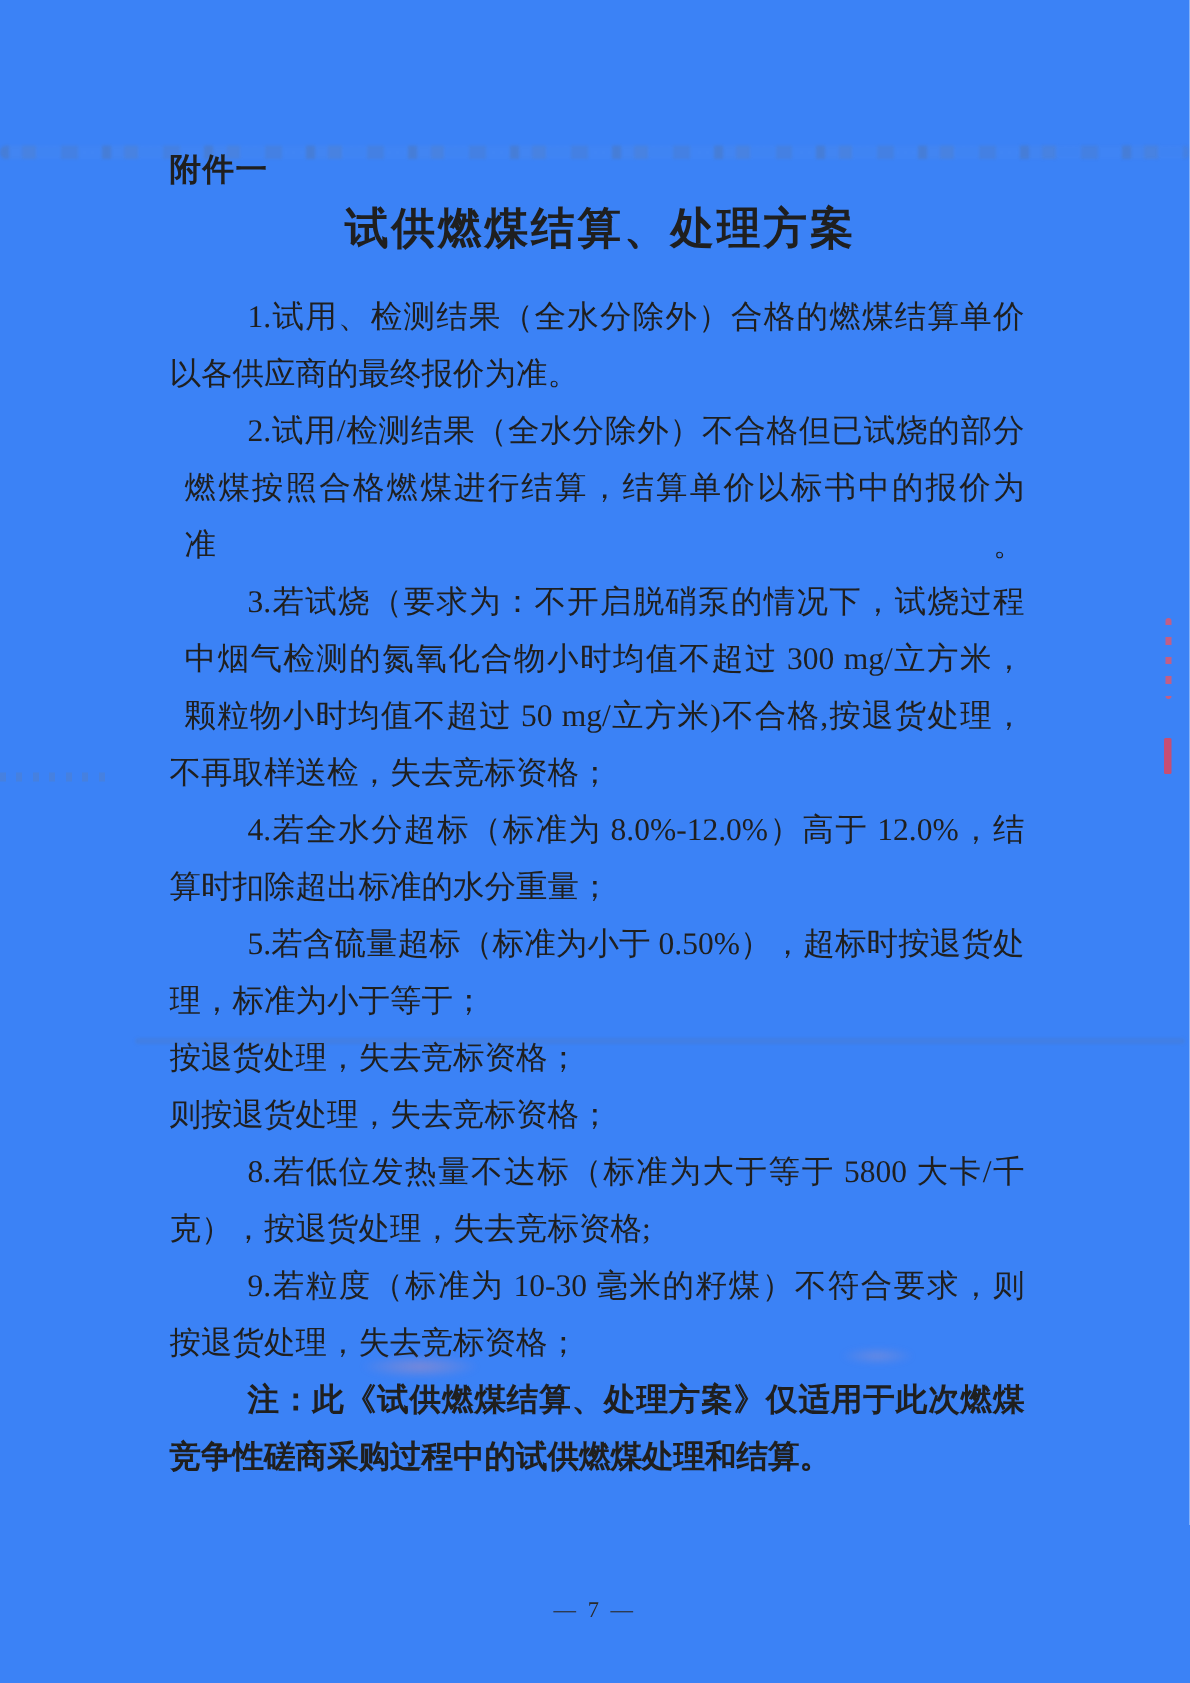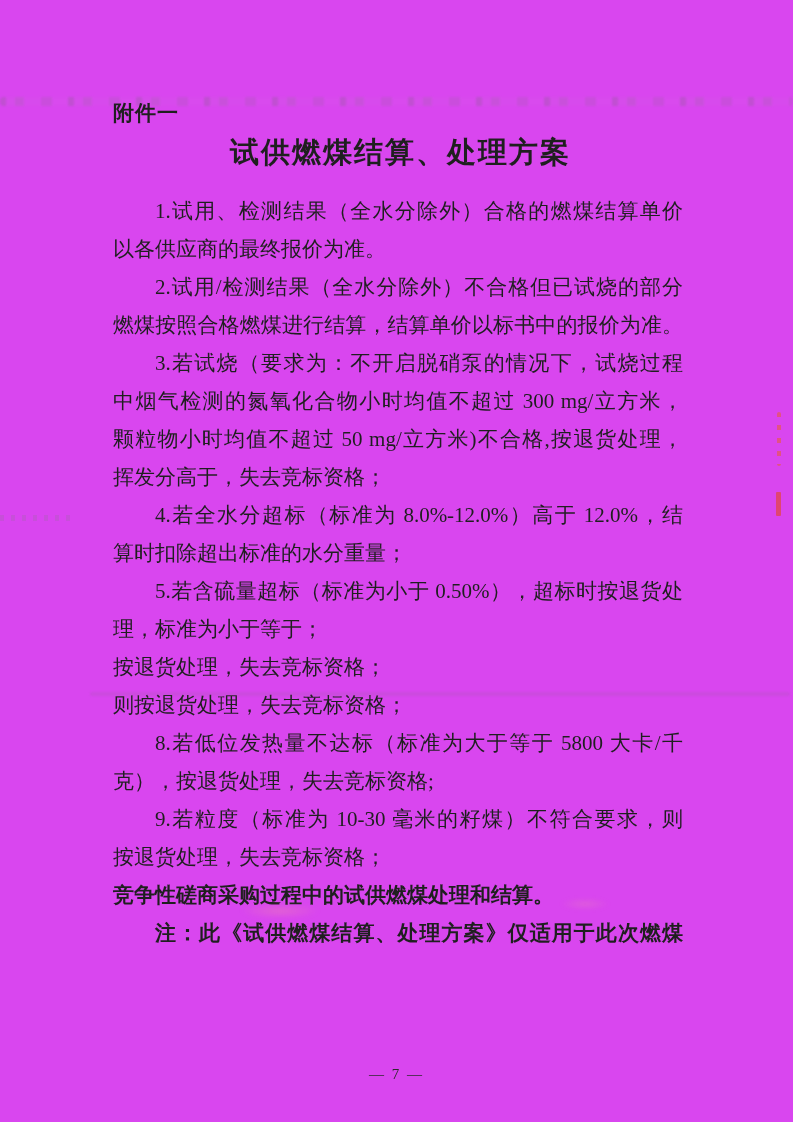--- a/index.html
+++ b/index.html
@@ -6,21 +6,21 @@
   body {
     width: 793px; height: 1122px;
     background: #ffffff;
     font-family: "Liberation Serif", "DejaVu Serif", serif;
     position: relative;
     overflow: hidden;
   }
   .page {
     position: absolute; left: 0; top: 0;
     width: 793px; height: 1122px;
-    background: #d946ef;
+    background: #3b82f6;
     color: #1f1f1f;
   }
   
   .noise-band {
     position: absolute; left: 0; top: 97px; width: 100%; height: 9px;
     background:
       repeating-linear-gradient(90deg,
         rgba(110,110,110,.38) 0 6px, rgba(170,170,170,.10) 6px 15px,
         rgba(130,130,130,.30) 15px 24px, rgba(190,190,190,.06) 24px 41px,
         rgba(120,120,120,.26) 41px 52px, rgba(200,200,200,.05) 52px 68px);
@@ -43,21 +43,21 @@
   }
   .paragraph { margin: 0; }
   .paragraph.bold .line { font-weight: 700; }
   .line {
     font-size: 21px;
     line-height: 38px;
     text-align: justify;
     color: #1f1f1f;
   }
   .line.indent { text-indent: 2em; }
-  .line.fill { text-align-last: justify; }
+  .line.fill { text-align-last: justify; margin-left: 10px; }
   .page-number {
     position: absolute; left: 0; top: 1066px; width: 100%;
     text-align: center; font-size: 15px; letter-spacing: 2px; color: #2a2a2a;
   }
   
   .streak-mid {
     position: absolute; left: 90px; top: 692px; width: 700px; height: 4px;
     background: rgba(110,110,110,.12); filter: blur(1px); border-radius: 2px;
   }
   .speckle-left {
@@ -103,21 +103,21 @@
         <div class="line">以各供应商的最终报价为准。</div>
       </div>
       <div class="paragraph">
         <div class="line indent fill">2.试用/检测结果（全水分除外）不合格但已试烧的部分</div>
         <div class="line fill">燃煤按照合格燃煤进行结算，结算单价以标书中的报价为准。</div>
       </div>
       <div class="paragraph">
         <div class="line indent fill">3.若试烧（要求为：不开启脱硝泵的情况下，试烧过程</div>
         <div class="line fill">中烟气检测的氮氧化合物小时均值不超过 300 mg/立方米，</div>
         <div class="line fill">颗粒物小时均值不超过 50 mg/立方米)不合格,按退货处理，</div>
-        <div class="line">挥发分高于，失去竞标资格；</div>
+        <div class="line">不再取样送检，失去竞标资格；</div>
       </div>
       <div class="paragraph">
         <div class="line indent fill">4.若全水分超标（标准为 8.0%-12.0%）高于 12.0%，结</div>
         <div class="line">算时扣除超出标准的水分重量；</div>
       </div>
       <div class="paragraph">
         <div class="line indent fill">5.若含硫量超标（标准为小于 0.50%），超标时按退货处</div>
         <div class="line">理，标准为小于等于；</div>
       </div>
       <div class="paragraph">
@@ -128,22 +128,22 @@
       </div>
       <div class="paragraph">
         <div class="line indent fill">8.若低位发热量不达标（标准为大于等于 5800 大卡/千</div>
         <div class="line">克），按退货处理，失去竞标资格;</div>
       </div>
       <div class="paragraph">
         <div class="line indent fill">9.若粒度（标准为 10-30 毫米的籽煤）不符合要求，则</div>
         <div class="line">按退货处理，失去竞标资格；</div>
       </div>
       <div class="paragraph bold">
+        <div class="line indent fill">注：此《试供燃煤结算、处理方案》仅适用于此次燃煤</div>
         <div class="line">竞争性磋商采购过程中的试供燃煤处理和结算。</div>
-        <div class="line indent fill">注：此《试供燃煤结算、处理方案》仅适用于此次燃煤</div>
       </div>
     </div>
 
   <div class="speckle-left"></div>
   <div class="streak-mid"></div>
   <div class="red-dotted"></div>
   <div class="red-bar"></div>
   <div class="smudge-1"></div>
   <div class="smudge-2"></div>
 

